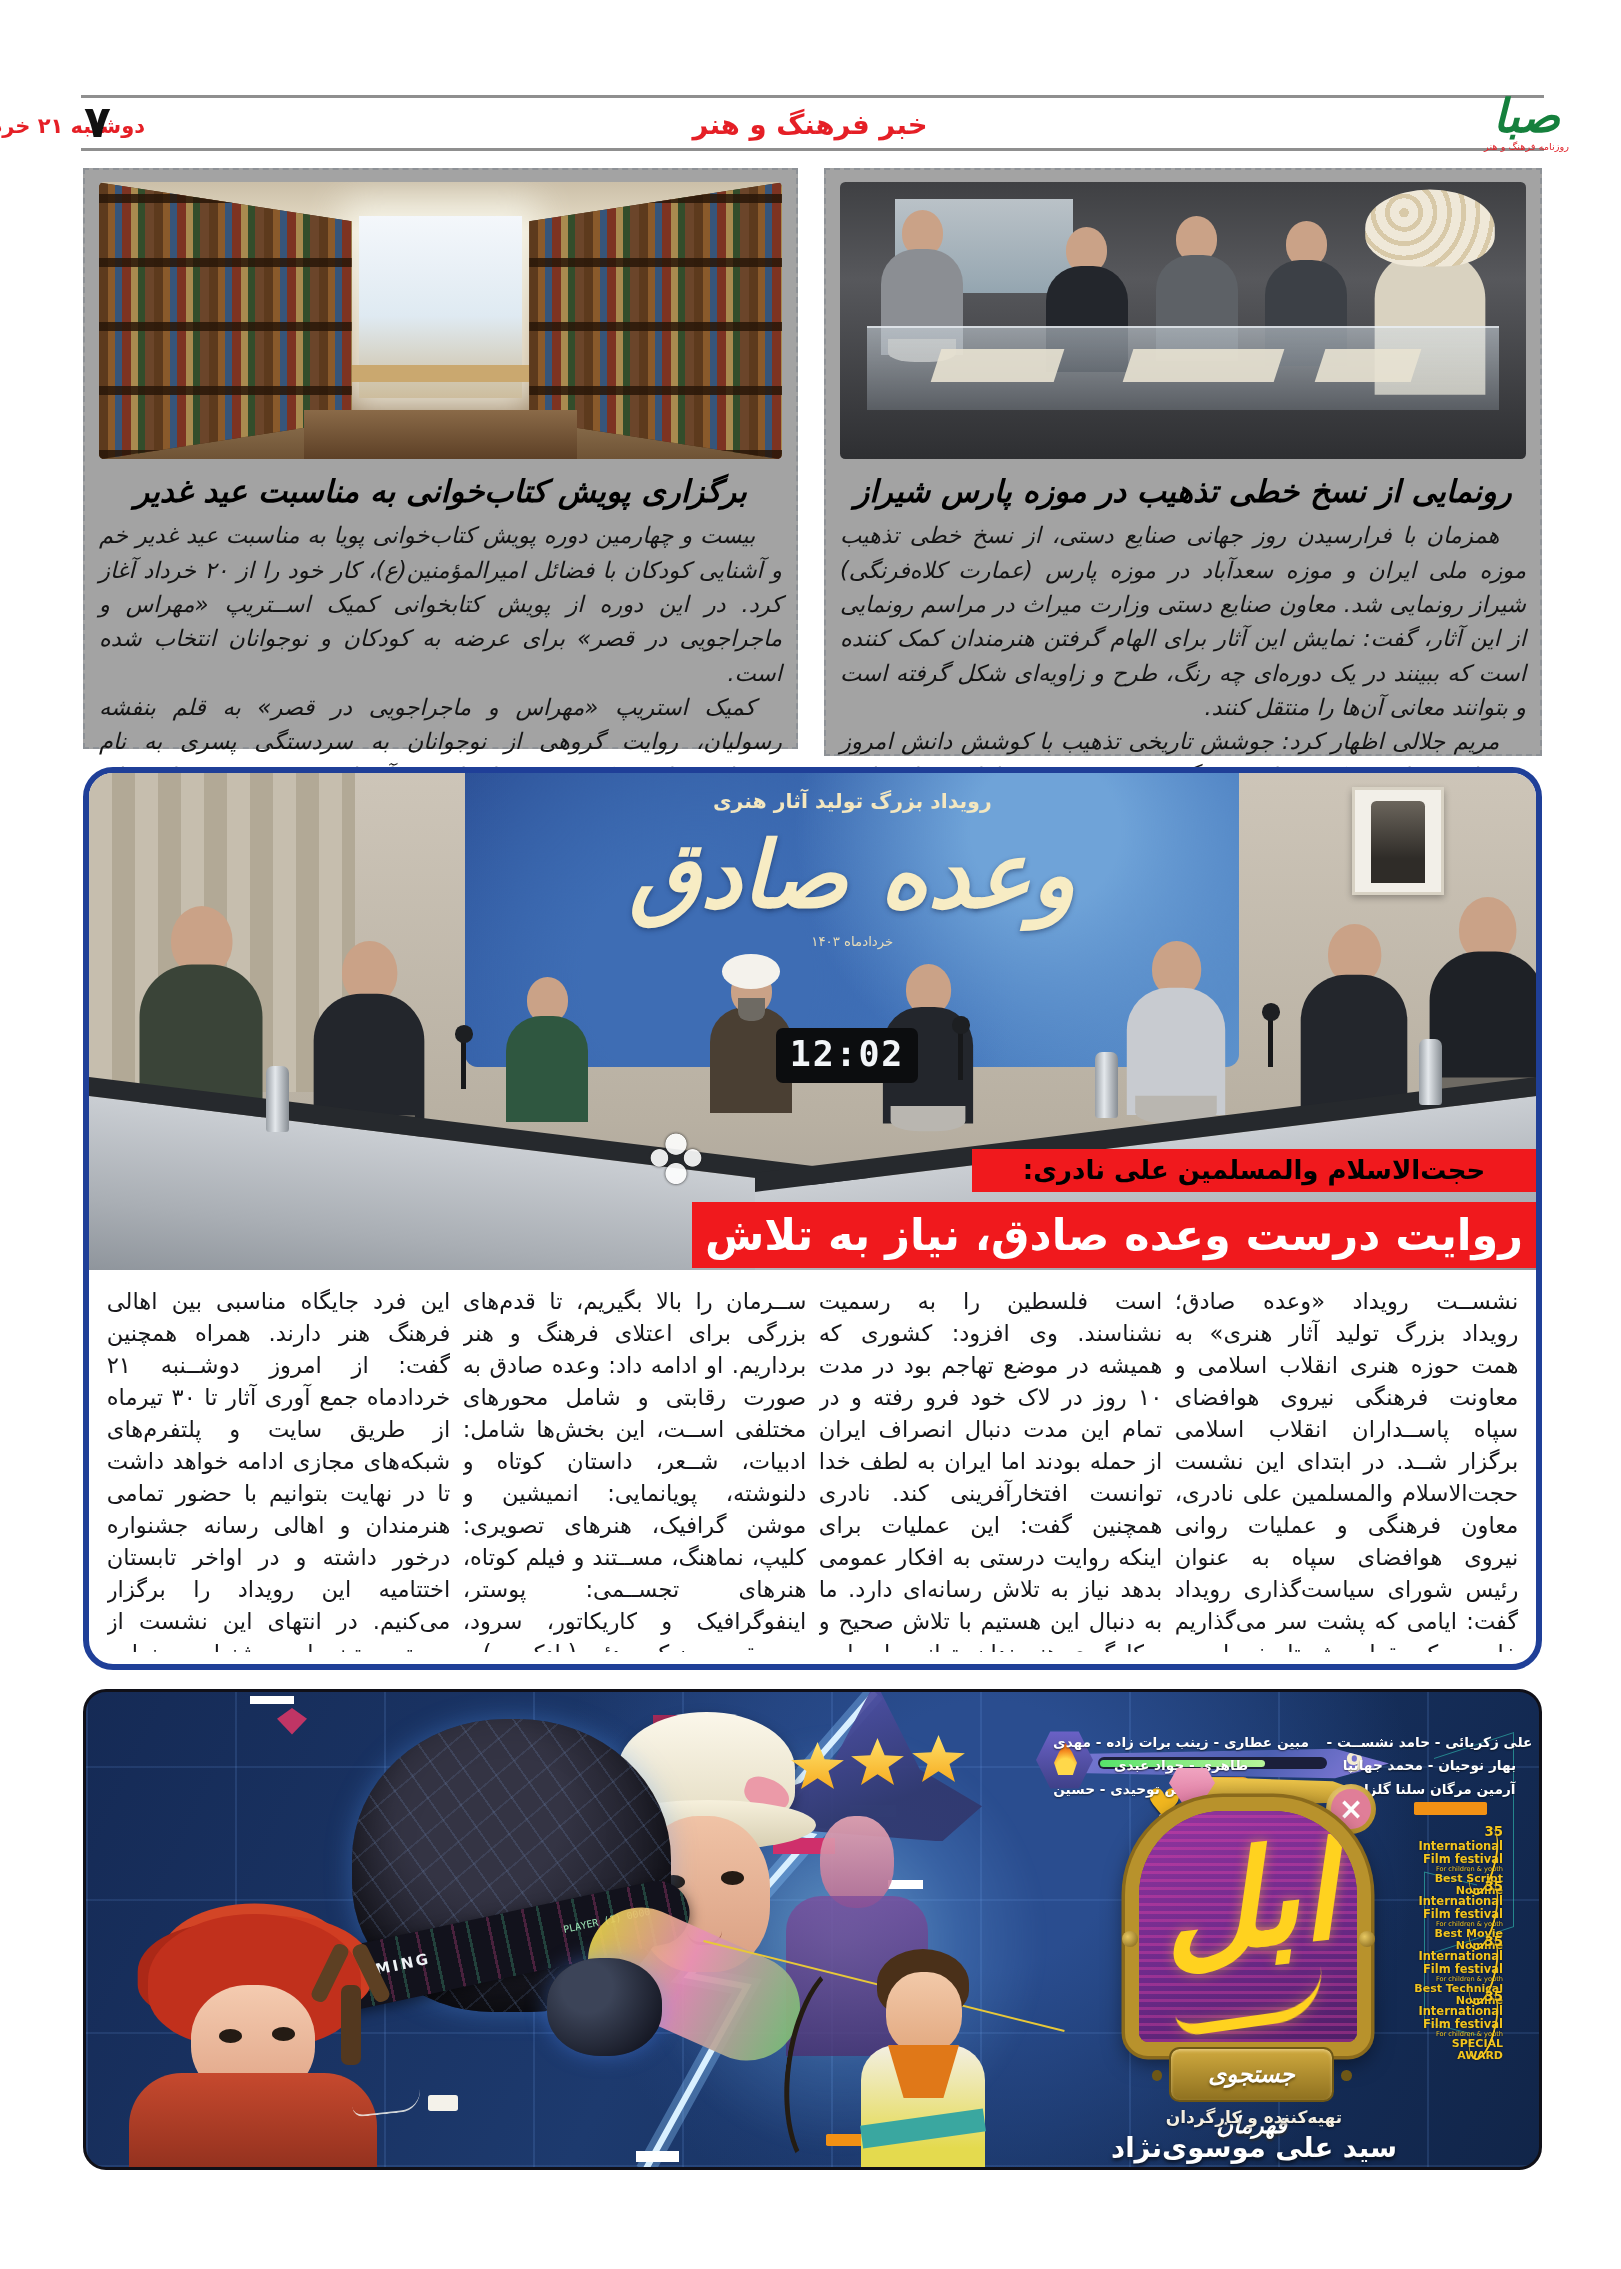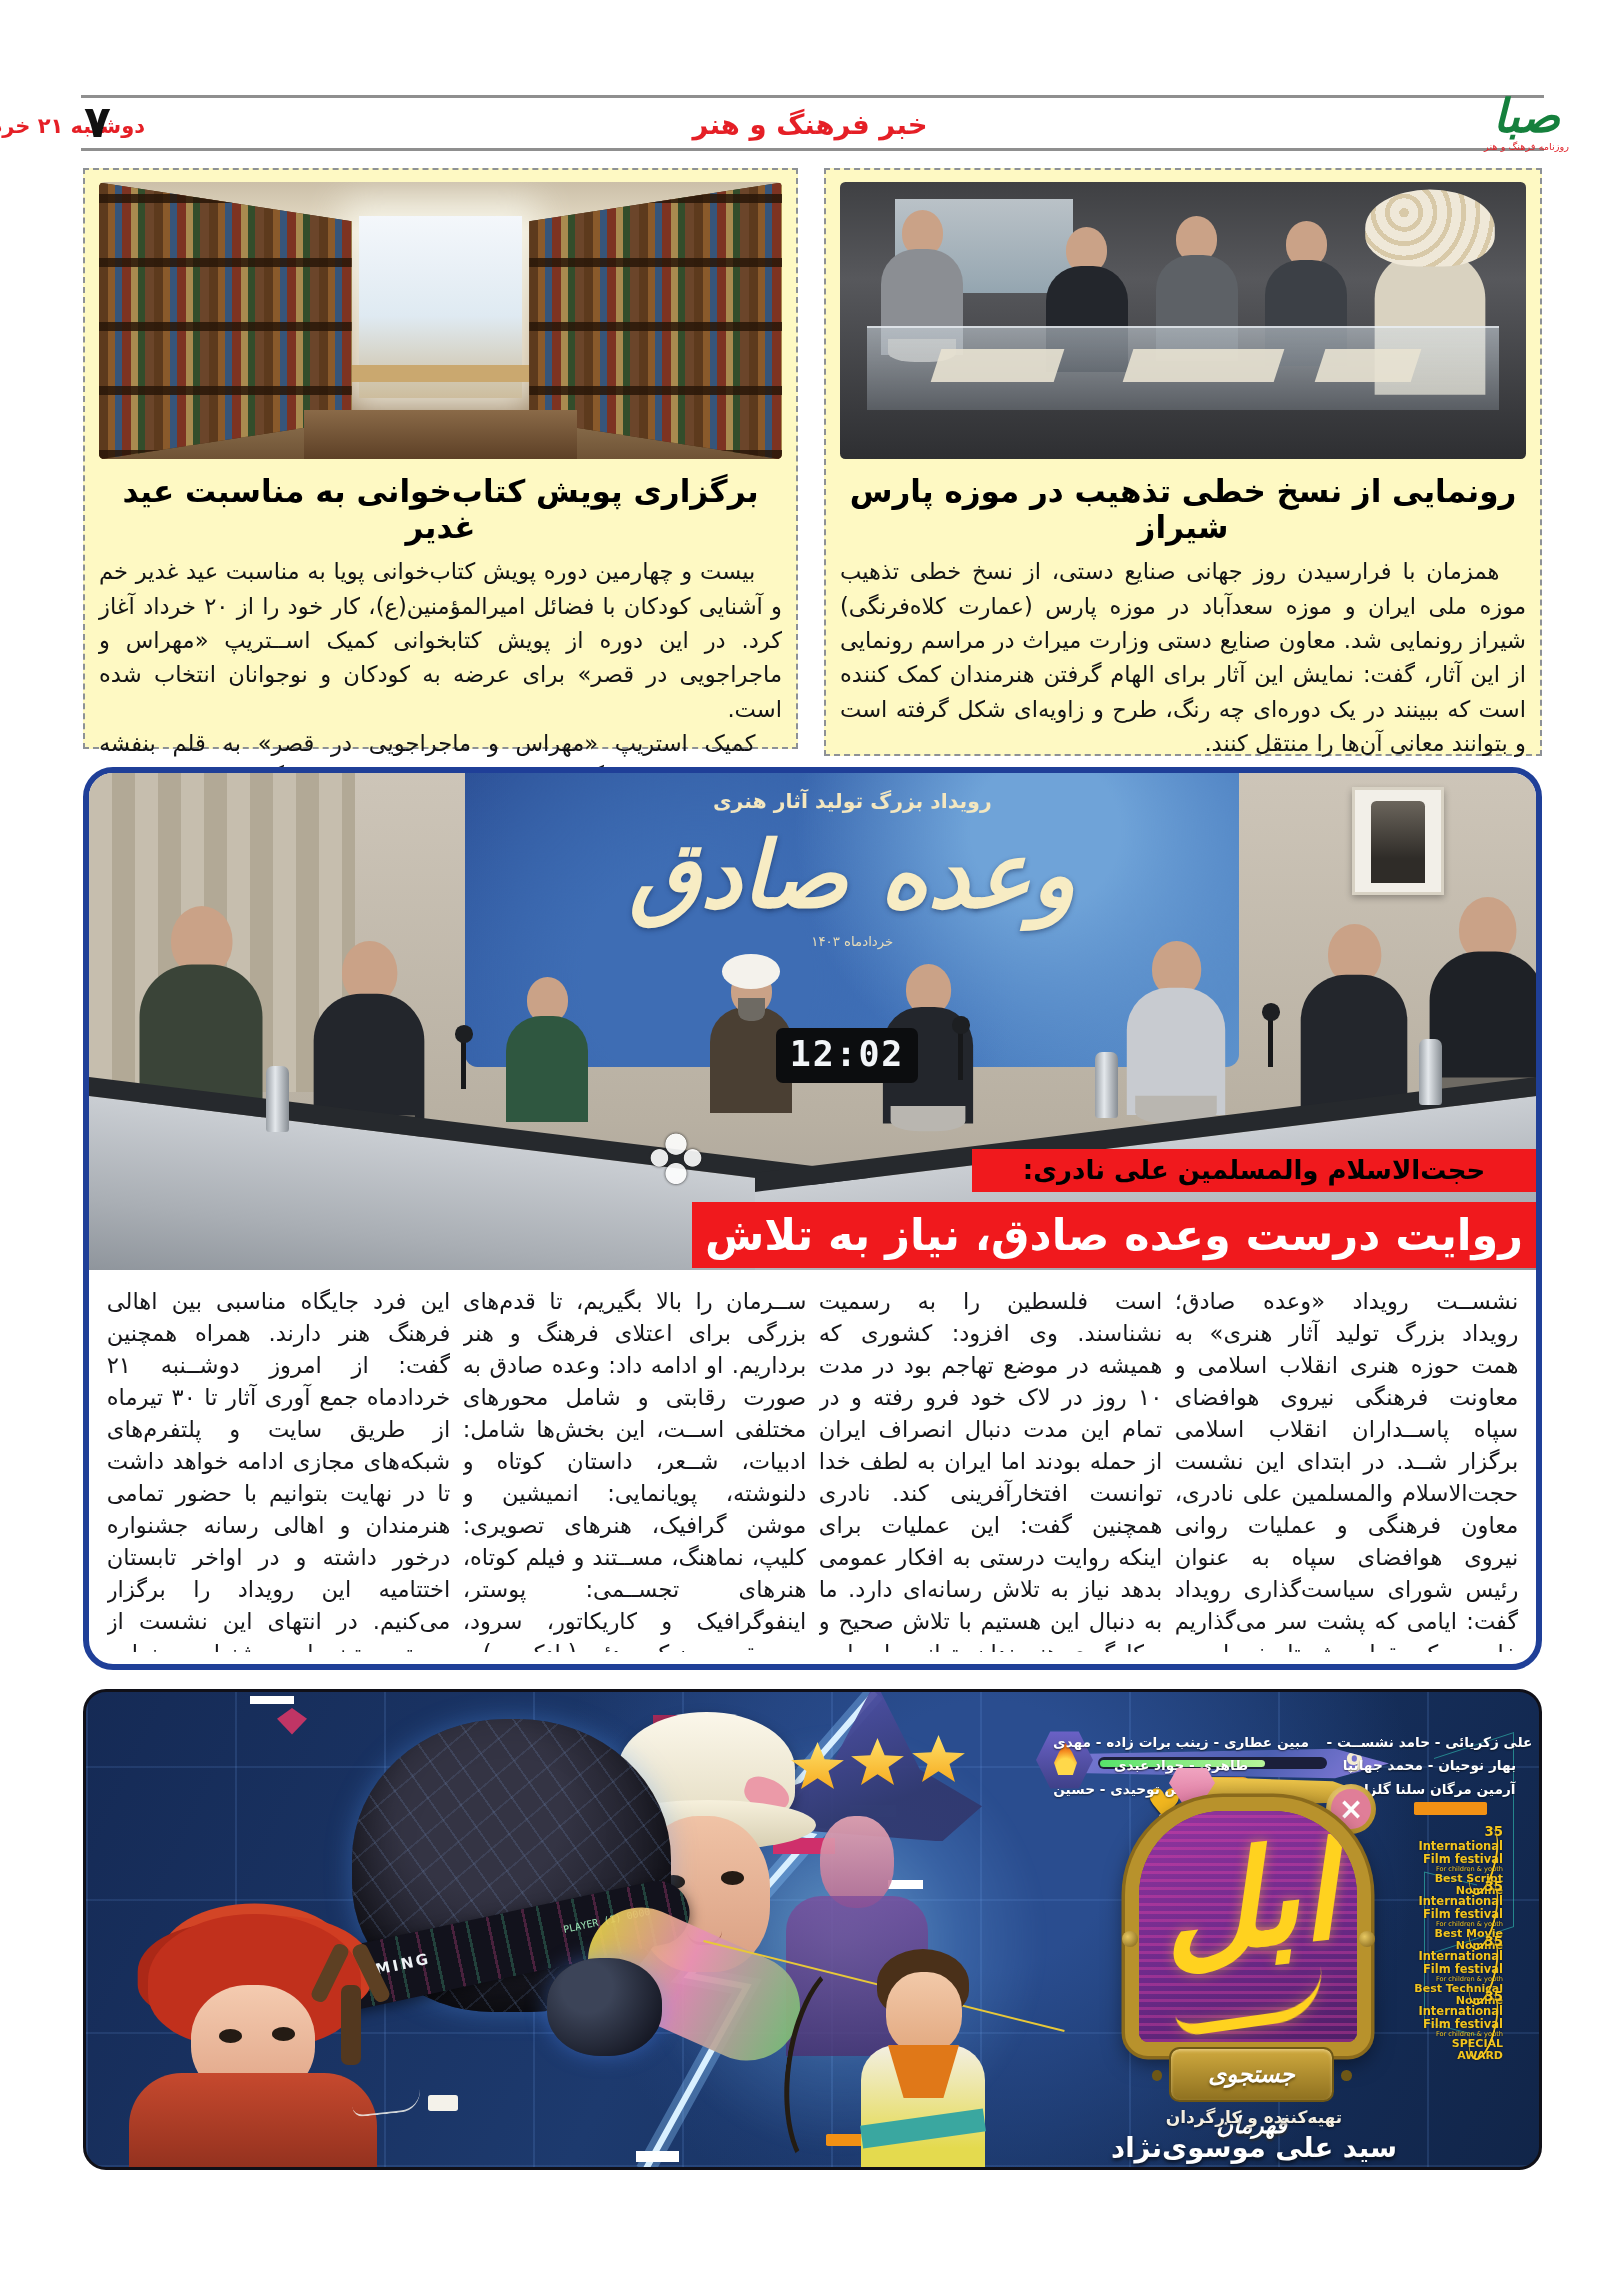--- a/index.html
+++ b/index.html
@@ -11,21 +11,21 @@
   .rule { position:absolute; left:82px; width:1463px; height:2.7px; background:#8f8f8f; }
   .rule.top { top:95px; } .rule.bot { top:148px; }
   .logo { position:absolute; left:1461px; top:93px; width:133px; text-align:center; }
   .logo .mark { color:#15803d; font-size:46px; font-weight:bold; font-style:italic; letter-spacing:-1.8px; line-height:1; }
   .logo .tag { color:#e2242b; font-size:9.8px; margin-top:1.8px; }
   .section-title { position:absolute; left:0; right:0; top:108px; text-align:center; color:#e51f26; font-size:27.5px; font-weight:bold; }
   .date-issue { position:absolute; right:1476px; left:146px; top:114px; text-align:left; color:#e51f26; font-size:21px; font-weight:bold; white-space:nowrap; direction:rtl; }
   .page-num { position:absolute; left:85px; top:96px; color:#111; font-size:44px; font-weight:bold; }
 
   
-  .art-box { position:absolute; border:2.7px dashed #8d9196; background:#fef9c3; padding:12.4px 14px; }
+  .art-box { position:absolute; border:2.7px dashed #8d9196; background:#a3a3a3; padding:12.4px 14px;font-style:italic; }
   .art-box.leftbox  { left:84px;  top:168px; width:715px; height:581px; }
   .art-box.rightbox { left:825px; top:168px; width:718px; height:588px; }
   .art-photo { position:relative; width:100%; height:277px; border-radius:5.3px; overflow:hidden; }
   .art-title { margin-top:14px; text-align:center; font-size:31px; font-weight:bold; color:#000; }
   .art-body  { margin-top:8.9px; font-size:22.6px; line-height:1.52; color:#141414; text-align:justify; }
   .art-body p { text-indent:26.6px; }
 
   
   .lib-bg { position:absolute; inset:0; background:linear-gradient(#cbbfa8 0%, #e8dfc9 18%, #d9cdb4 30%, #b59a73 62%, #6f5335 100%); }
   .lib-window { position:absolute; left:38%; width:24%; top:12%; height:66%; background:linear-gradient(#f4f7fb, #dfeaf2 55%, #cdbd9d 100%); box-shadow:0 0 35px 16px rgba(250,250,240,.8); }

